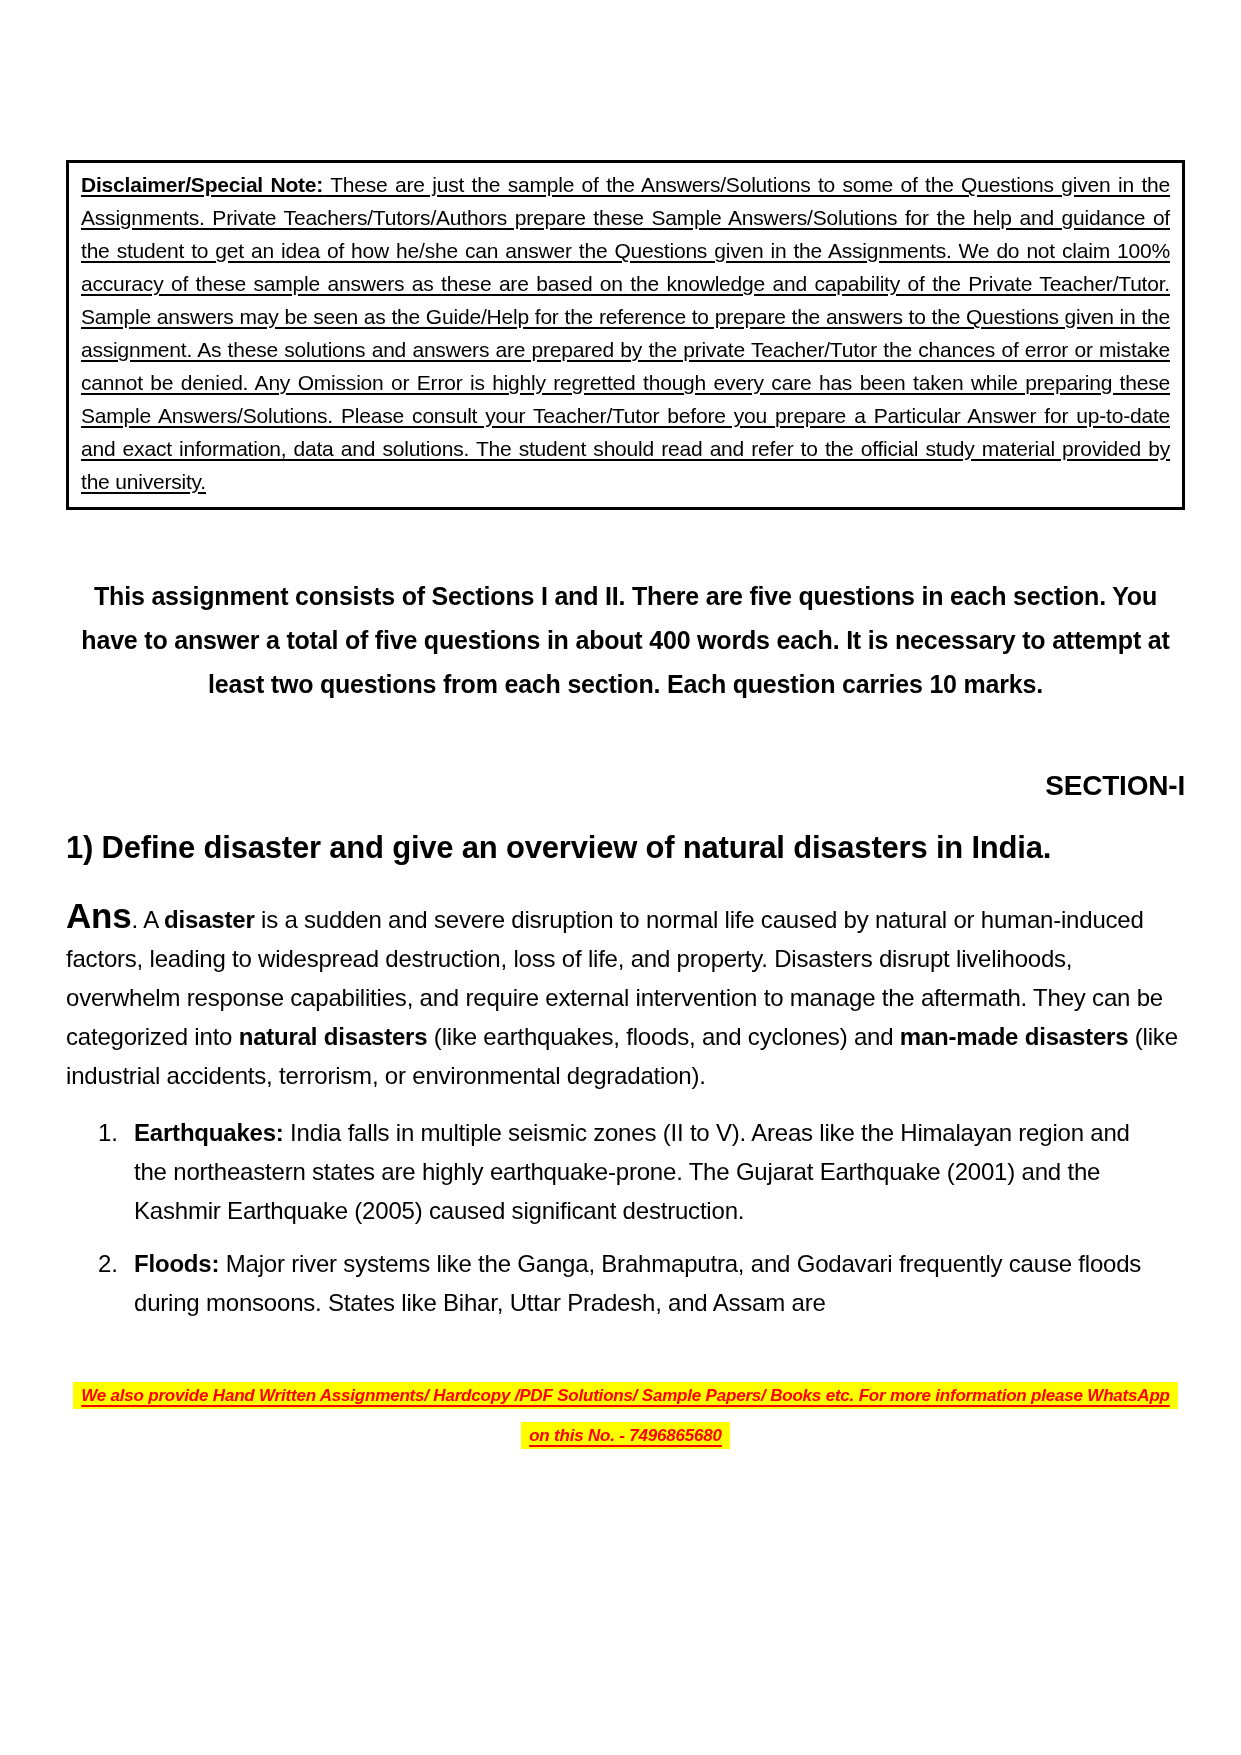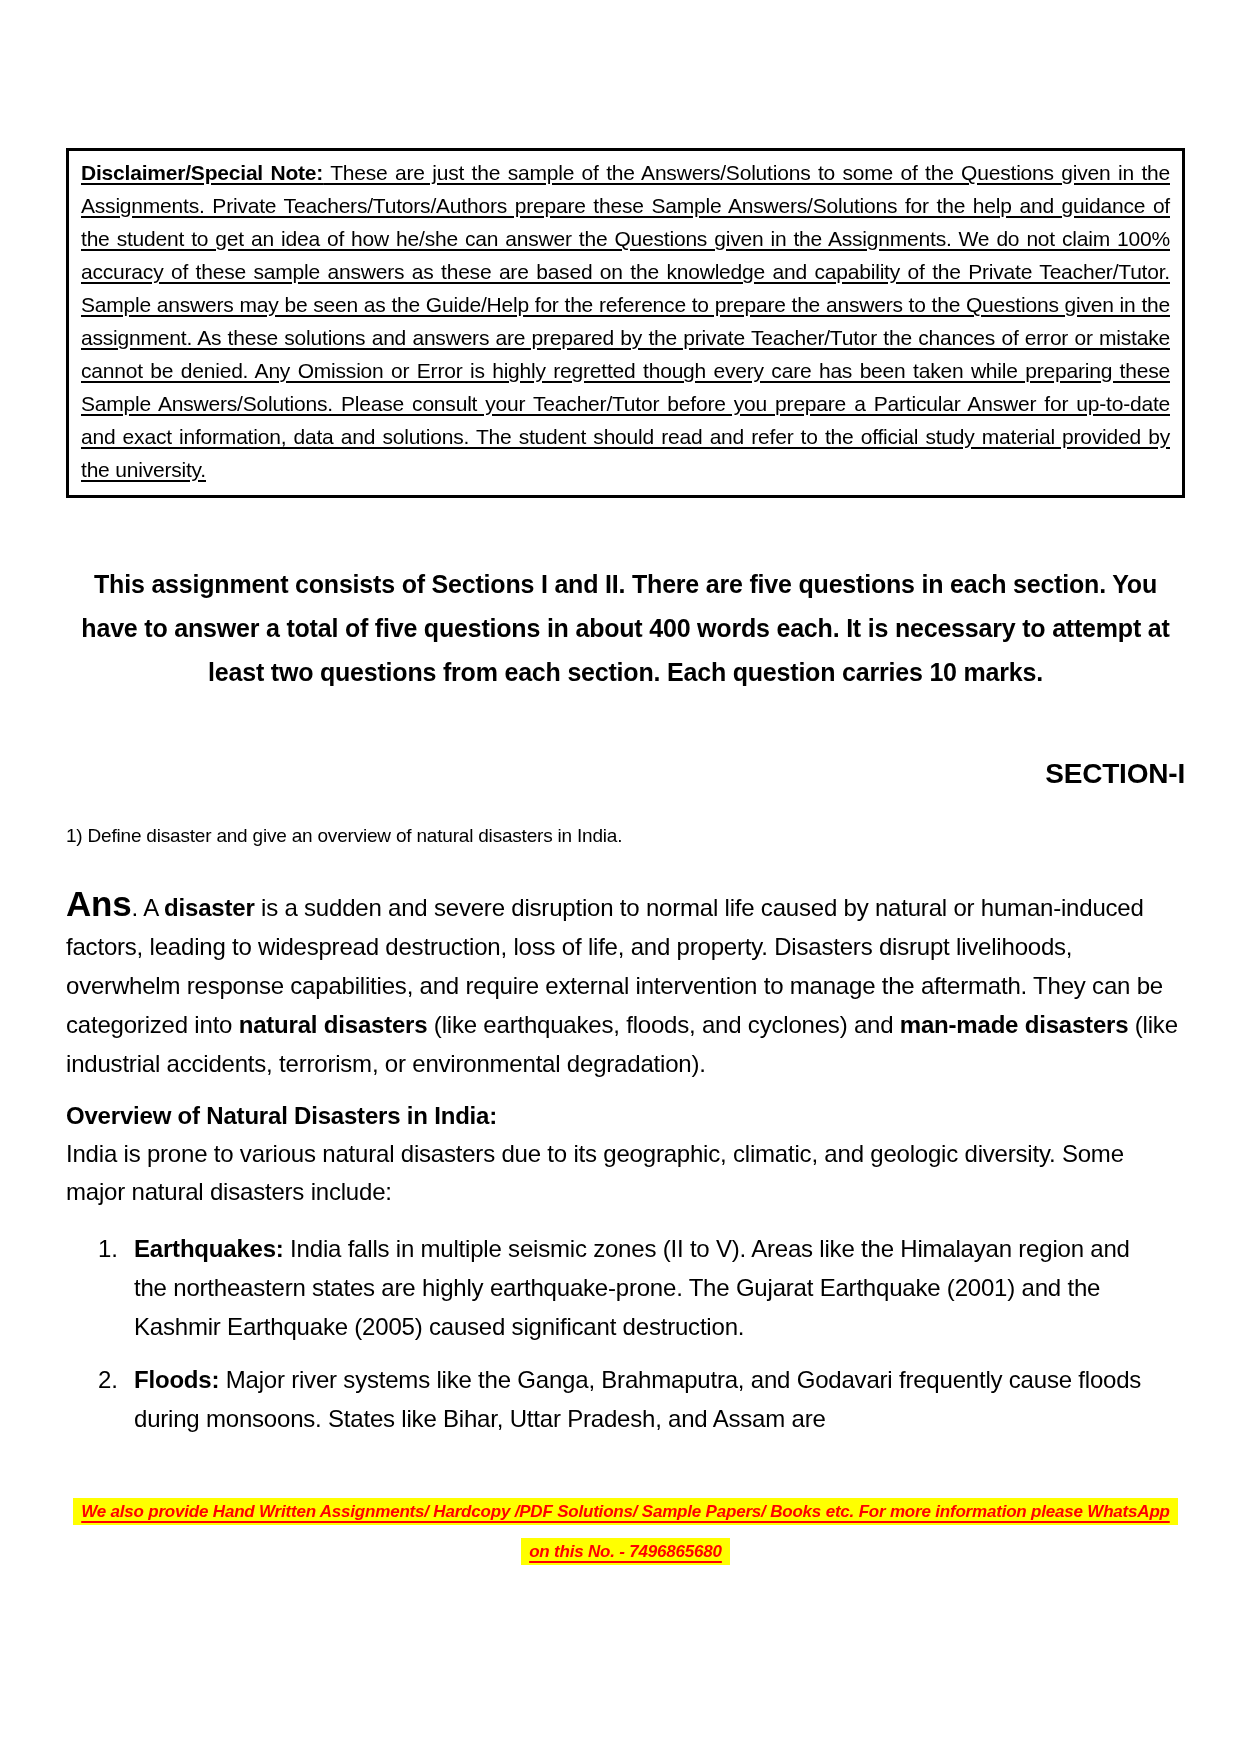--- a/index.html
+++ b/index.html
@@ -14,21 +14,21 @@
   }
   .page {
     position: relative;
     width: 1241px;
     height: 1755px;
     background: #ffffff;
   }
   .content {
     position: absolute;
     left: 66px;
-    top: 0;
+    top: 12px;
     width: 1119px;
   }
   
   .disclaimer-box {
     margin-top: 148px;
     border: 3px solid #000000;
     padding: 5px 12px 9px 12px;
     box-sizing: border-box;
   }
   .disclaimer-text {
@@ -56,22 +56,22 @@
     margin: 60px 0 0 0;
     text-align: right;
     font-size: 28px;
     font-weight: 700;
     line-height: 40px;
     letter-spacing: -0.2px;
   }
   
   .question-heading {
     margin: 22px 0 0 0;
-    font-size: 19px;
-    font-weight: 400;
+    font-size: 31px;
+    font-weight: 700;
     line-height: 40px;
     letter-spacing: -0.2px;
     white-space: nowrap;
   }
   
   .answer {
     margin: 28px 0 0 0;
     font-size: 24px;
     line-height: 39px;
     letter-spacing: -0.2px;
@@ -142,24 +142,20 @@
     </section>
 
     <p class="intro">This assignment consists of Sections I and II. There are five questions in each section. You have to answer a total of five questions in about 400 words each. It is necessary to attempt at least two questions from each section. Each question carries 10 marks.</p>
 
     <h2 class="section-heading">SECTION-I</h2>
 
     <h3 class="question-heading">1) Define disaster and give an overview of natural disasters in India.</h3>
 
     <p class="answer"><span class="ans-label">Ans</span><span>. A </span><strong>disaster</strong><span> is a sudden and severe disruption to normal life caused by natural or human-induced factors, leading to widespread destruction, loss of life, and property. Disasters disrupt livelihoods, overwhelm response capabilities, and require external intervention to manage the aftermath. They can be categorized into </span><strong>natural disasters</strong><span> (like earthquakes, floods, and cyclones) and </span><strong>man-made disasters</strong><span> (like industrial accidents, terrorism, or environmental degradation).</span></p>
 
-    <div class="overview">
-      <h4 class="overview-heading">Overview of Natural Disasters in India:</h4>
-      <p class="overview-intro">India is prone to various natural disasters due to its geographic, climatic, and geologic diversity. Some major natural disasters include:</p>
-    </div>
 
     <div class="disaster-list">
       <div class="list-item">
         <div class="item-number">1.</div>
         <div class="item-body"><strong>Earthquakes:</strong><span> India falls in multiple seismic zones (II to V). Areas like the Himalayan region and the northeastern states are highly earthquake-prone. The Gujarat Earthquake (2001) and the Kashmir Earthquake (2005) caused significant destruction.</span></div>
       </div>
       <div class="list-item">
         <div class="item-number">2.</div>
         <div class="item-body"><strong>Floods:</strong><span> Major river systems like the Ganga, Brahmaputra, and Godavari frequently cause floods during monsoons. States like Bihar, Uttar Pradesh, and Assam are</span></div>
       </div>

